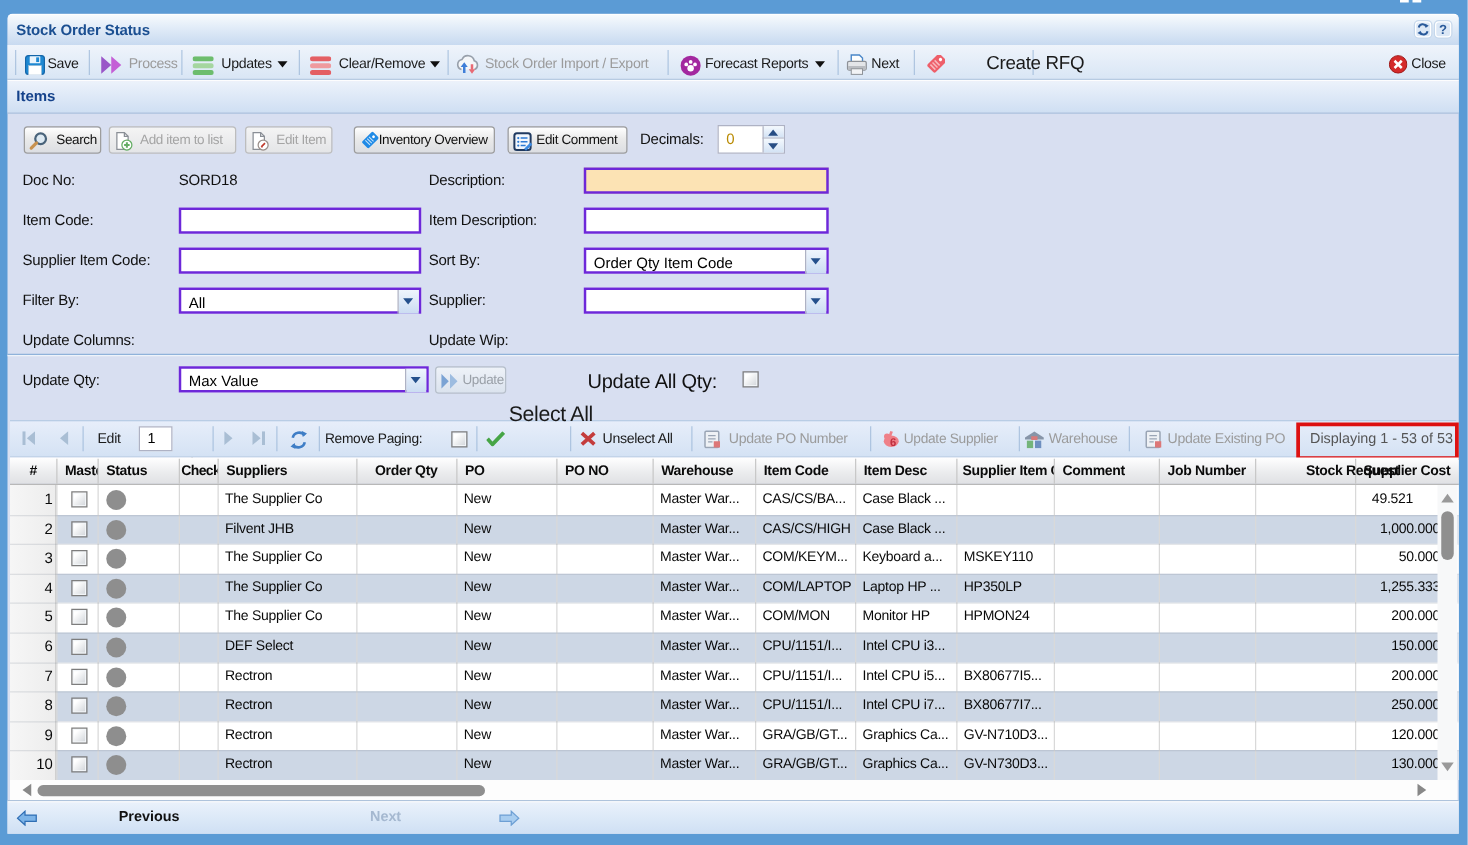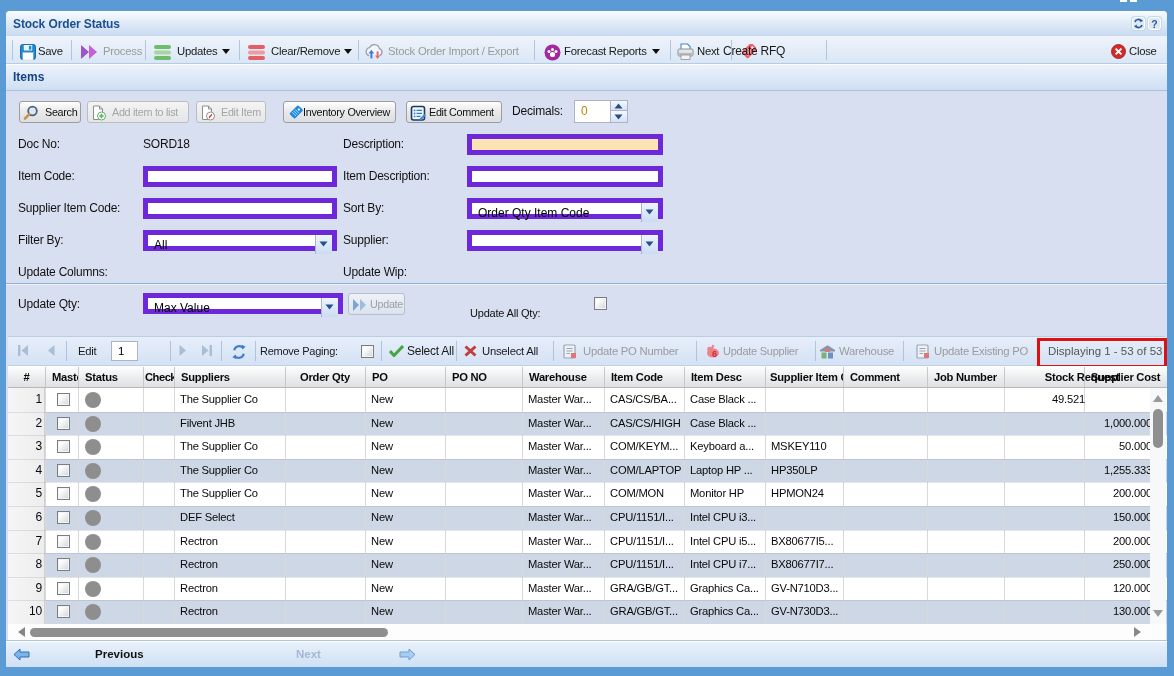--- a/index.html
+++ b/index.html
@@ -1,20 +1,20 @@
 <!DOCTYPE html>
 <html><head><meta charset="utf-8">
 <style>
 *{margin:0;padding:0;box-sizing:border-box}
 html,body{width:1174px;height:676px;overflow:hidden}
 body{background:#5b9bd5;font-family:"Liberation Sans",sans-serif;position:relative;font-size:11px}
 .abs{position:absolute}
 .lbl{position:absolute;font-size:11.5px;color:#111;white-space:nowrap;letter-spacing:-0.2px}
 .blbl{position:absolute;font-size:11.5px;color:#15428b;font-weight:bold;white-space:nowrap}
-.fld{position:absolute;background:#fff;border:5px solid #6d28d9;height:21px}
+.fld{position:absolute;background:#fff;border:2px solid #6d28d9;height:21px}
 .trig{position:absolute;right:0;top:0;width:17px;height:19px;background:linear-gradient(#eef5fd,#cbdcf2);border-left:1px solid #aeb2c4}
 .trig svg{position:absolute;left:3px;top:6px}
 .btn2{position:absolute;height:22px;border:1px solid #9d9d9d;border-radius:3px;background:linear-gradient(#ffffff,#eaeaea 45%,#dcdee2);font-size:10.8px;color:#111;white-space:nowrap;letter-spacing:-0.3px}
 .btn2d{position:absolute;height:22px;border:1px solid #bdbdbd;border-radius:3px;background:linear-gradient(#f4f4f4,#e4e5e7);font-size:10.8px;color:#a4a4a4;white-space:nowrap;letter-spacing:-0.3px}
 .tsep{position:absolute;width:1px;background:#9db8d8;opacity:0.75}
 .hcell{position:absolute;font-size:11.2px;font-weight:bold;color:#0a0a0a;top:0;line-height:21px;white-space:nowrap;overflow:hidden;letter-spacing:-0.25px}
 .cell{position:absolute;font-size:11.2px;color:#090909;line-height:23px;white-space:nowrap;overflow:hidden;letter-spacing:-0.2px}
 .cbx{position:absolute;width:13px;height:13px;border:1px solid #7d7d7d;background:linear-gradient(135deg,#ffffff 25%,#cfd3d8);box-shadow:inset 0 0 0 1px #f2f5f8}
 .circ{position:absolute;width:16px;height:16px;border-radius:50%;background:#8e8e8e}
 .vline{position:absolute;top:0;width:1px;height:236px;background:#d9d9d9}
@@ -95,21 +95,21 @@
 <div class="abs" style="left:697px;top:43px;height:16px;line-height:16px;font-size:11.3px;color:#1a1a1a;white-space:nowrap;letter-spacing:-0.25px">Next</div>
 <div class="abs" style="left:740px;top:44px"><svg width="16" height="16" viewBox="0 0 16 16">
       <g transform="rotate(45 8 8)">
         <rect x="3.5" y="-1" width="9" height="14" rx="1.5" fill="#ee5f6a"></rect>
         <circle cx="8" cy="1.8" r="1.3" fill="#fff"></circle>
         <rect x="5.2" y="5" width="5.6" height="1.2" fill="#f8b8bd"></rect>
         <rect x="5.2" y="7.4" width="5.6" height="1.2" fill="#f8b8bd"></rect>
         <rect x="5.2" y="9.8" width="5.6" height="1.2" fill="#f8b8bd"></rect>
       </g>
     </svg></div>
-<div class="abs" style="left:723px;top:43px;height:16px;line-height:16px;font-size:12px;color:#1a1a1a;white-space:nowrap;letter-spacing:-0.25px">Create RFQ</div>
+<div class="abs" style="left:789px;top:43px;height:16px;line-height:16px;font-size:15px;color:#1a1a1a;white-space:nowrap;letter-spacing:-0.25px">Create RFQ</div>
 <div class="abs" style="left:1111px;top:44px"><svg width="15" height="15" viewBox="0 0 15 15">
       <circle cx="7.5" cy="7.5" r="7" fill="#d42a2a" stroke="#9e1717" stroke-width="0.8"></circle>
       <path d="M4.6 4.6 L10.4 10.4 M10.4 4.6 L4.6 10.4" stroke="#fff" stroke-width="2"></path>
     </svg></div>
 <div class="abs" style="left:1129px;top:43px;height:16px;line-height:16px;font-size:11.3px;color:#1a1a1a;white-space:nowrap;letter-spacing:-0.25px">Close</div>
 <div class="abs" style="left:6px;top:64px;width:1161px;height:27px;background:linear-gradient(#ecf2fb,#cfdff3);border-bottom:1px solid #aac1dd;border-top:1px solid #fdfdfe"></div>
 <div class="blbl" style="left:13px;top:70px;font-size:12px">Items</div>
 <div class="btn2" style="left:19px;top:101px;width:62px">
     <div style="position:absolute;left:3px;top:2.5px"><svg width="16" height="16" viewBox="0 0 16 16">
         <circle cx="9.5" cy="6" r="4.3" fill="#dde9f2" stroke="#49637a" stroke-width="1.8"></circle>
@@ -219,21 +219,21 @@
       </svg>
     </div>
   </div>
 <div class="btn2d" style="left:348px;top:293px;width:57px;background:linear-gradient(#eef2f8,#dbe3ee);border-color:#b6bfca">
 <svg width="14" height="12" viewBox="0 0 14 12" style="position:absolute;left:4px;top:5px">
       <path d="M0 0 L6 6 L0 12 Z" fill="#7ba3d4"></path>
       <path d="M7 0 L13 6 L7 12 Z" fill="#9dbce0"></path>
     </svg>
 <div style="position:absolute;left:21px;top:0;line-height:21px;color:#9aa0a8">Update</div>
   </div>
-<div class="lbl" style="left:470px;top:307px;font-size:11px">Update All Qty:</div>
+<div class="lbl" style="left:470px;top:297px;font-size:16px">Update All Qty:</div>
 <div class="cbx" style="left:594px;top:297px"></div>
 <div class="abs" style="left:8px;top:336px;width:1157px;height:30px;background:linear-gradient(#e7eefa,#d4e2f4);border-top:1px solid #b9cde5;border-bottom:1px solid #bdd0e6"></div>
 <div class="tsep" style="left:66px;top:341px;height:20px"></div>
 <div class="tsep" style="left:170px;top:341px;height:20px"></div>
 <div class="tsep" style="left:221px;top:341px;height:20px"></div>
 <div class="tsep" style="left:255px;top:341px;height:20px"></div>
 <div class="tsep" style="left:381px;top:341px;height:20px"></div>
 <div class="tsep" style="left:456px;top:341px;height:20px"></div>
 <div class="tsep" style="left:553px;top:341px;height:20px"></div>
 <div class="tsep" style="left:696px;top:341px;height:20px"></div>
@@ -261,21 +261,21 @@
 <div class="abs" style="left:231px;top:344px"><svg width="16" height="16" viewBox="0 0 16 16">
       <path d="M3.2 6.2 A5.2 5.2 0 0 1 12.6 4.4 M12.8 9.8 A5.2 5.2 0 0 1 3.4 11.6" stroke="#3f7ec6" stroke-width="2.1" fill="none"></path>
       <path d="M10.6 0.8 L14.6 2.8 L11.2 5.6 Z" fill="#3f7ec6"></path>
       <path d="M5.4 15.2 L1.4 13.2 L4.8 10.4 Z" fill="#3f7ec6"></path>
     </svg></div>
 <div class="abs" style="left:260px;top:344px;height:15px;line-height:15px;font-size:11px;color:#1a1a1a;white-space:nowrap;letter-spacing:-0.25px">Remove Paging:</div>
 <div class="cbx" style="left:361px;top:345px"></div>
 <div class="abs" style="left:389px;top:345px"><svg width="15" height="12" viewBox="0 0 15 12">
       <path d="M1 6 L5 10.5 L14 1" stroke="#46a546" stroke-width="3" fill="none"></path>
     </svg></div>
-<div class="abs" style="left:407px;top:344px;height:15px;line-height:15px;font-size:12px;color:#1a1a1a;white-space:nowrap;letter-spacing:-0.25px">Select All</div>
+<div class="abs" style="left:407px;top:324px;height:15px;line-height:15px;font-size:17px;color:#1a1a1a;white-space:nowrap;letter-spacing:-0.25px">Select All</div>
 <div class="abs" style="left:464px;top:345px"><svg width="13" height="12" viewBox="0 0 13 12">
       <path d="M1.5 1.5 L11.5 10.5 M11.5 1.5 L1.5 10.5" stroke="#c43c3c" stroke-width="3"></path>
     </svg></div>
 <div class="abs" style="left:482px;top:344px;height:15px;line-height:15px;font-size:11.3px;color:#1a1a1a;white-space:nowrap;letter-spacing:-0.25px">Unselect All</div>
 <div class="abs" style="left:563px;top:344px"><svg width="14" height="15" viewBox="0 0 14 15">
       <rect x="1" y="1" width="11" height="13" rx="1" fill="#eef1f5" stroke="#9aa5b5" stroke-width="1.2"></rect>
       <path d="M3.5 4.5 L9.5 4.5 M3.5 7 L9.5 7 M3.5 9.5 L7 9.5" stroke="#9aa5b5" stroke-width="1"></path>
       <rect x="8" y="9" width="5" height="5" fill="#d77"></rect>
     </svg></div>
 <div class="abs" style="left:583px;top:344px;height:15px;line-height:15px;font-size:11.3px;color:#9b9b9b;white-space:nowrap;letter-spacing:-0.25px">Update PO Number</div>
@@ -369,21 +369,21 @@
 <div class="abs" style="left:0;top:0.0px;width:1159px;height:23.6px">
 <div class="cell" style="left:0;width:34px;text-align:right;font-size:12px">1</div>
 <div class="cbx" style="left:49px;top:5px"></div>
 <div class="circ" style="left:77px;top:4px"></div>
 <div class="cell" style="left:172px;width:105px">The Supplier Co</div>
 <div class="cell" style="left:363px;width:70px">New</div>
 <div class="cell" style="left:520px;width:75px">Master War...</div>
 <div class="cell" style="left:602px;width:74px">CAS/CS/BA...</div>
 <div class="cell" style="left:682px;width:75px">Case Black ...</div>
 <div class="cell" style="left:763px;width:72px"></div>
-<div class="cell" style="left:1044px;width:76px;text-align:left">49.521</div>
+<div class="cell" style="left:1068px;width:76px;text-align:center">49.521</div>
 </div>
 <div class="abs" style="left:0;top:23.6px;width:1159px;height:23.6px">
 <div class="cell" style="left:0;width:34px;text-align:right;font-size:12px">2</div>
 <div class="cbx" style="left:49px;top:5px"></div>
 <div class="circ" style="left:77px;top:4px"></div>
 <div class="cell" style="left:172px;width:105px">Filvent JHB</div>
 <div class="cell" style="left:363px;width:70px">New</div>
 <div class="cell" style="left:520px;width:75px">Master War...</div>
 <div class="cell" style="left:602px;width:74px">CAS/CS/HIGH</div>
 <div class="cell" style="left:682px;width:75px">Case Black ...</div>

